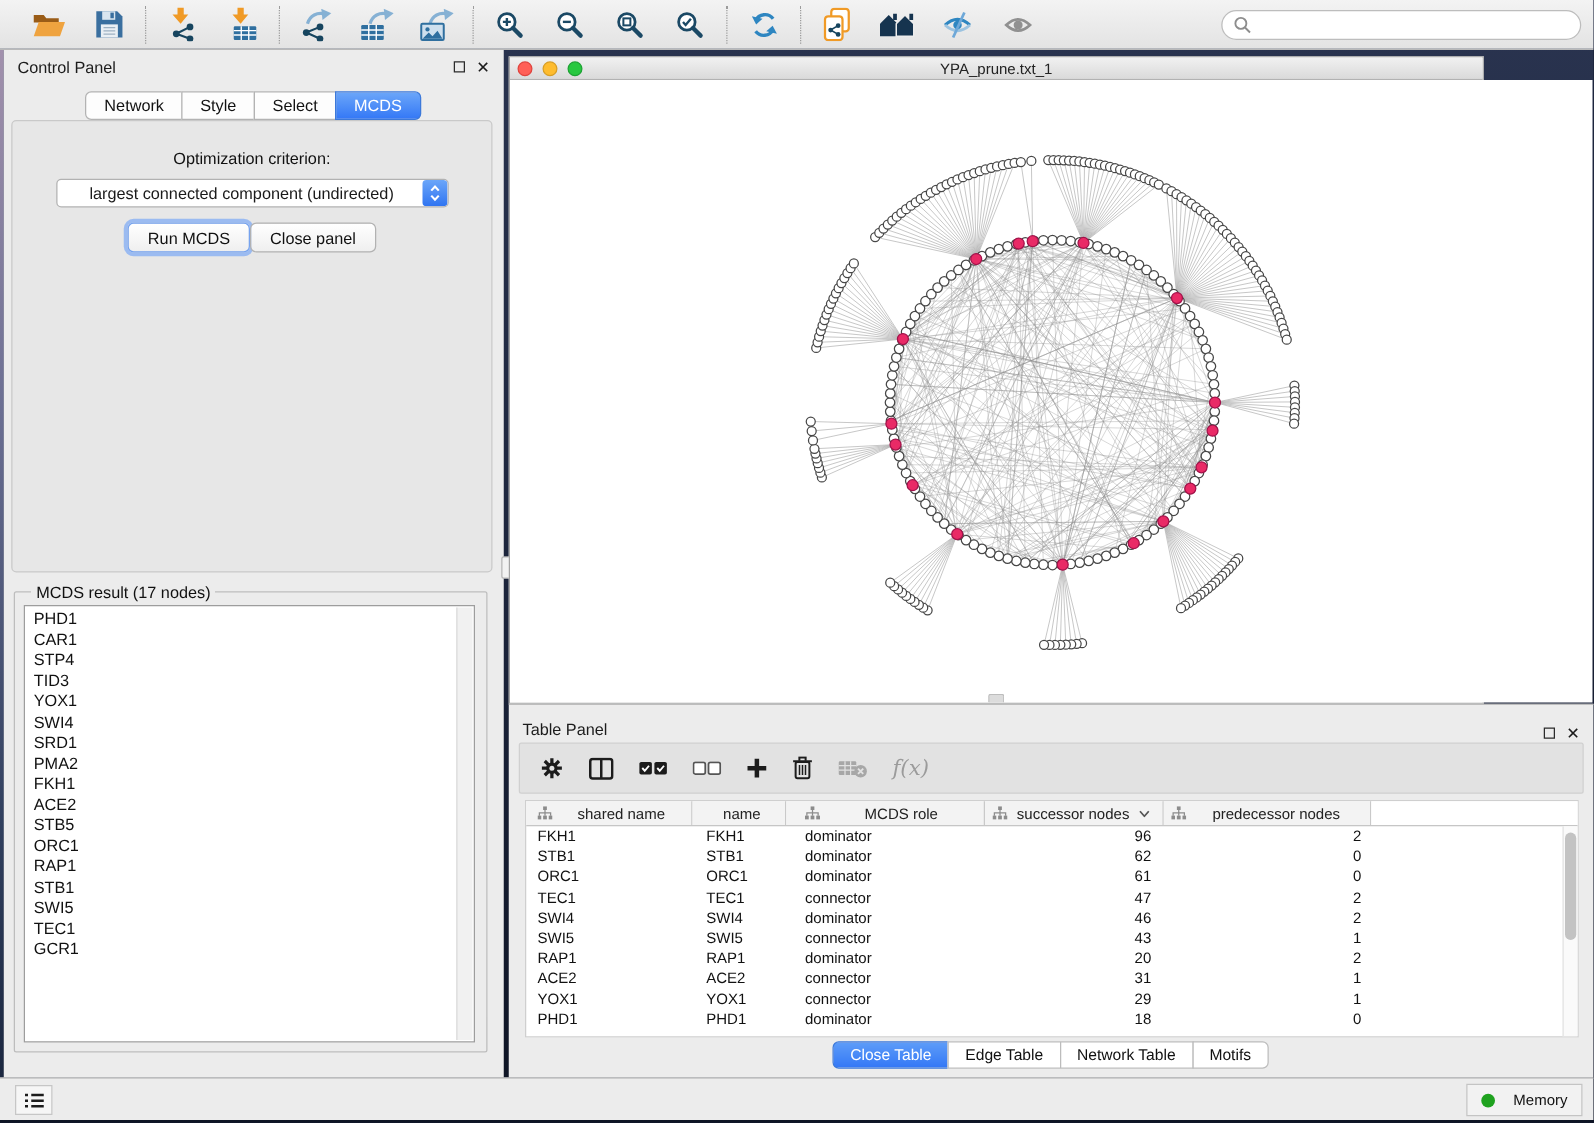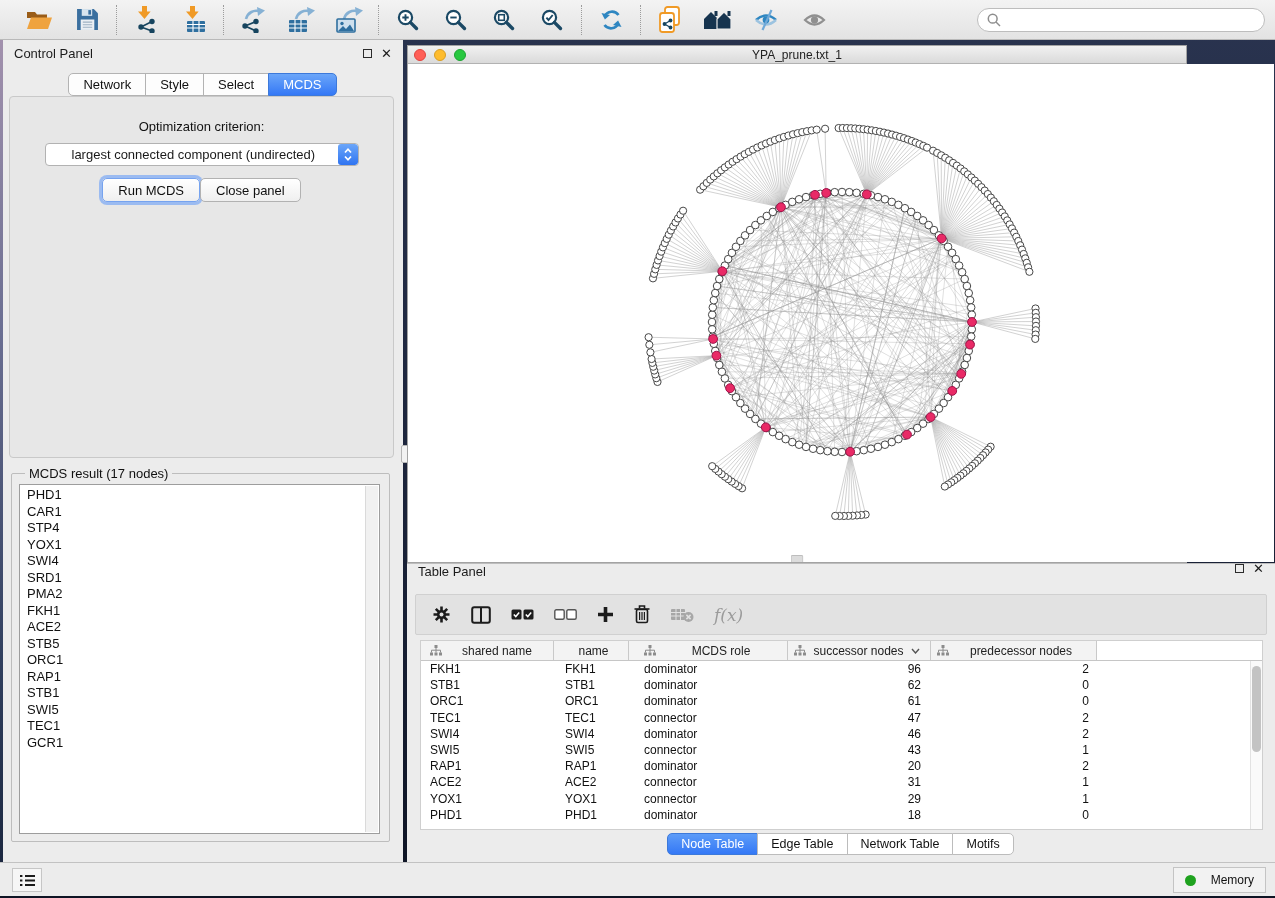--- a/index.html
+++ b/index.html
@@ -62,21 +62,21 @@
   .net-title{position:absolute;left:0;right:0;text-align:center;font-size:12px;color:#222}
   .net-canvas{position:absolute;left:0;top:18px;width:866px;height:498px;background:#fff}
   .h-knob{position:absolute;left:50%;bottom:0;transform:translateX(-50%);width:13px;height:7px;
     background:#dcdcdc;border:1px solid #bdbdbd;border-bottom:none;border-radius:2px 2px 0 0}
   .chord{stroke:#8f8f8f;stroke-opacity:.35;stroke-width:.8}
   .fan-edge{stroke:#b3b3b3;stroke-opacity:.85;stroke-width:.7}
   .node{fill:#fff;stroke:#474747;stroke-width:1}
   .hub{fill:var(--hub-pink);stroke:#a2124a;stroke-width:1}
   
   .table-panel{position:absolute;left:407px;top:563px;width:868px;height:299px;background:#ececec;border-top:1px solid #bdbdbd}
-  .tp-titlebar{height:27px;display:flex;align-items:flex-start;padding:0 11px;font-size:13px;color:#1c1c1c}
+  .tp-titlebar{height:27px;display:flex;align-items:flex-end;padding:0 11px;font-size:13px;color:#1c1c1c}
   .tp-toolbar{position:absolute;left:8px;right:8px;top:30px;height:41px;background:#e2e2e2;
     border:1px solid #d0d0d0;border-radius:2px;display:flex;align-items:center;gap:20px;padding:0 16px}
   .tp-btn{display:flex;align-items:center;justify-content:center;height:24px}
   .fx-label{font-family:"DejaVu Serif",serif;font-style:italic;font-size:17px;color:#9b9b9b}
   .tp-tablewrap{position:absolute;left:13px;right:12px;top:76px;bottom:32px;background:#fff;border:1px solid #cfcfcf}
   .thead{display:flex;height:20px;background:#f3f3f3;border-bottom:1px solid #c6c6c6;font-size:12px;color:#222}
   .th{display:flex;align-items:center;gap:5px;border-right:1px solid #c9c9c9;padding:0 6px;background:#f3f3f3}
   .th .th-label{margin:0 auto;white-space:nowrap}
   .th-fill{flex:1;background:#fff;border-bottom:none}
   .tbody{position:relative}
@@ -296,20 +296,21 @@
         <button class="btn">Close panel</button>
       </div>
     </div>
     <fieldset class="mcds-fieldset">
       <legend>MCDS result (17 nodes)</legend>
       <div class="result-box">
         <div class="list-inner">
             <div>PHD1</div>
             <div>CAR1</div>
             <div>STP4</div>
+            <div>TID3</div>
             <div>YOX1</div>
             <div>SWI4</div>
             <div>SRD1</div>
             <div>PMA2</div>
             <div>FKH1</div>
             <div>ACE2</div>
             <div>STB5</div>
             <div>ORC1</div>
             <div>RAP1</div>
             <div>STB1</div>
@@ -1296,21 +1297,21 @@
             <div class="td c2">dominator</div>
             <div class="td c3">18</div>
             <div class="td c4">0</div>
           </div>
         </div>
       <div class="t-scroll">
         <div class="t-thumb"></div>
       </div>
     </div>
     <div class="tp-tabs">
-        <div class="bt-tab active">Node Table</div>
+        <div class="bt-tab active">Close Table</div>
         <div class="bt-tab">Edge Table</div>
         <div class="bt-tab">Network Table</div>
         <div class="bt-tab">Motifs</div>
       </div>
   </div>
 
   <div class="statusbar">
     <div class="menu-btn">
       <svg width="17" height="13" viewBox="0 0 17 13">
         <g stroke="#1c1c1c" stroke-width="2">

